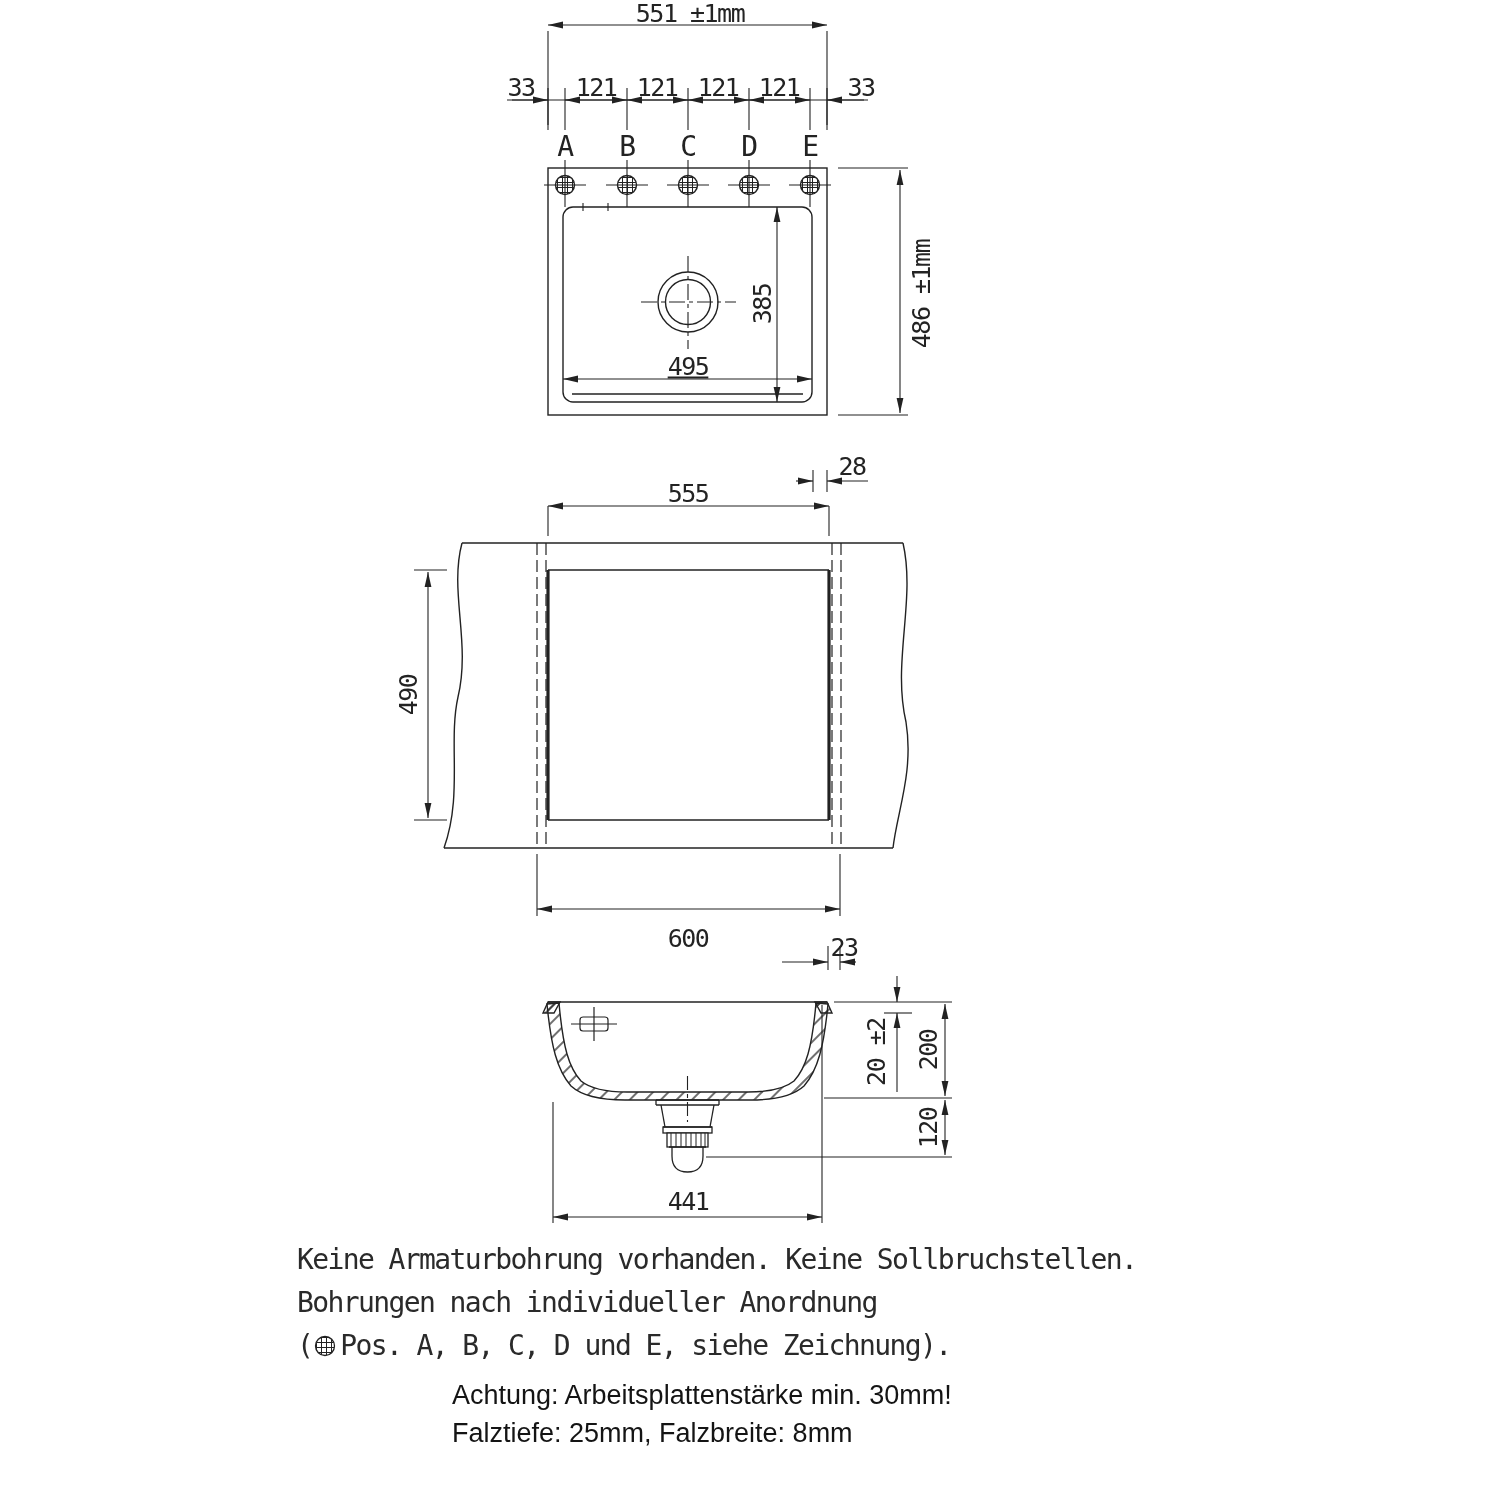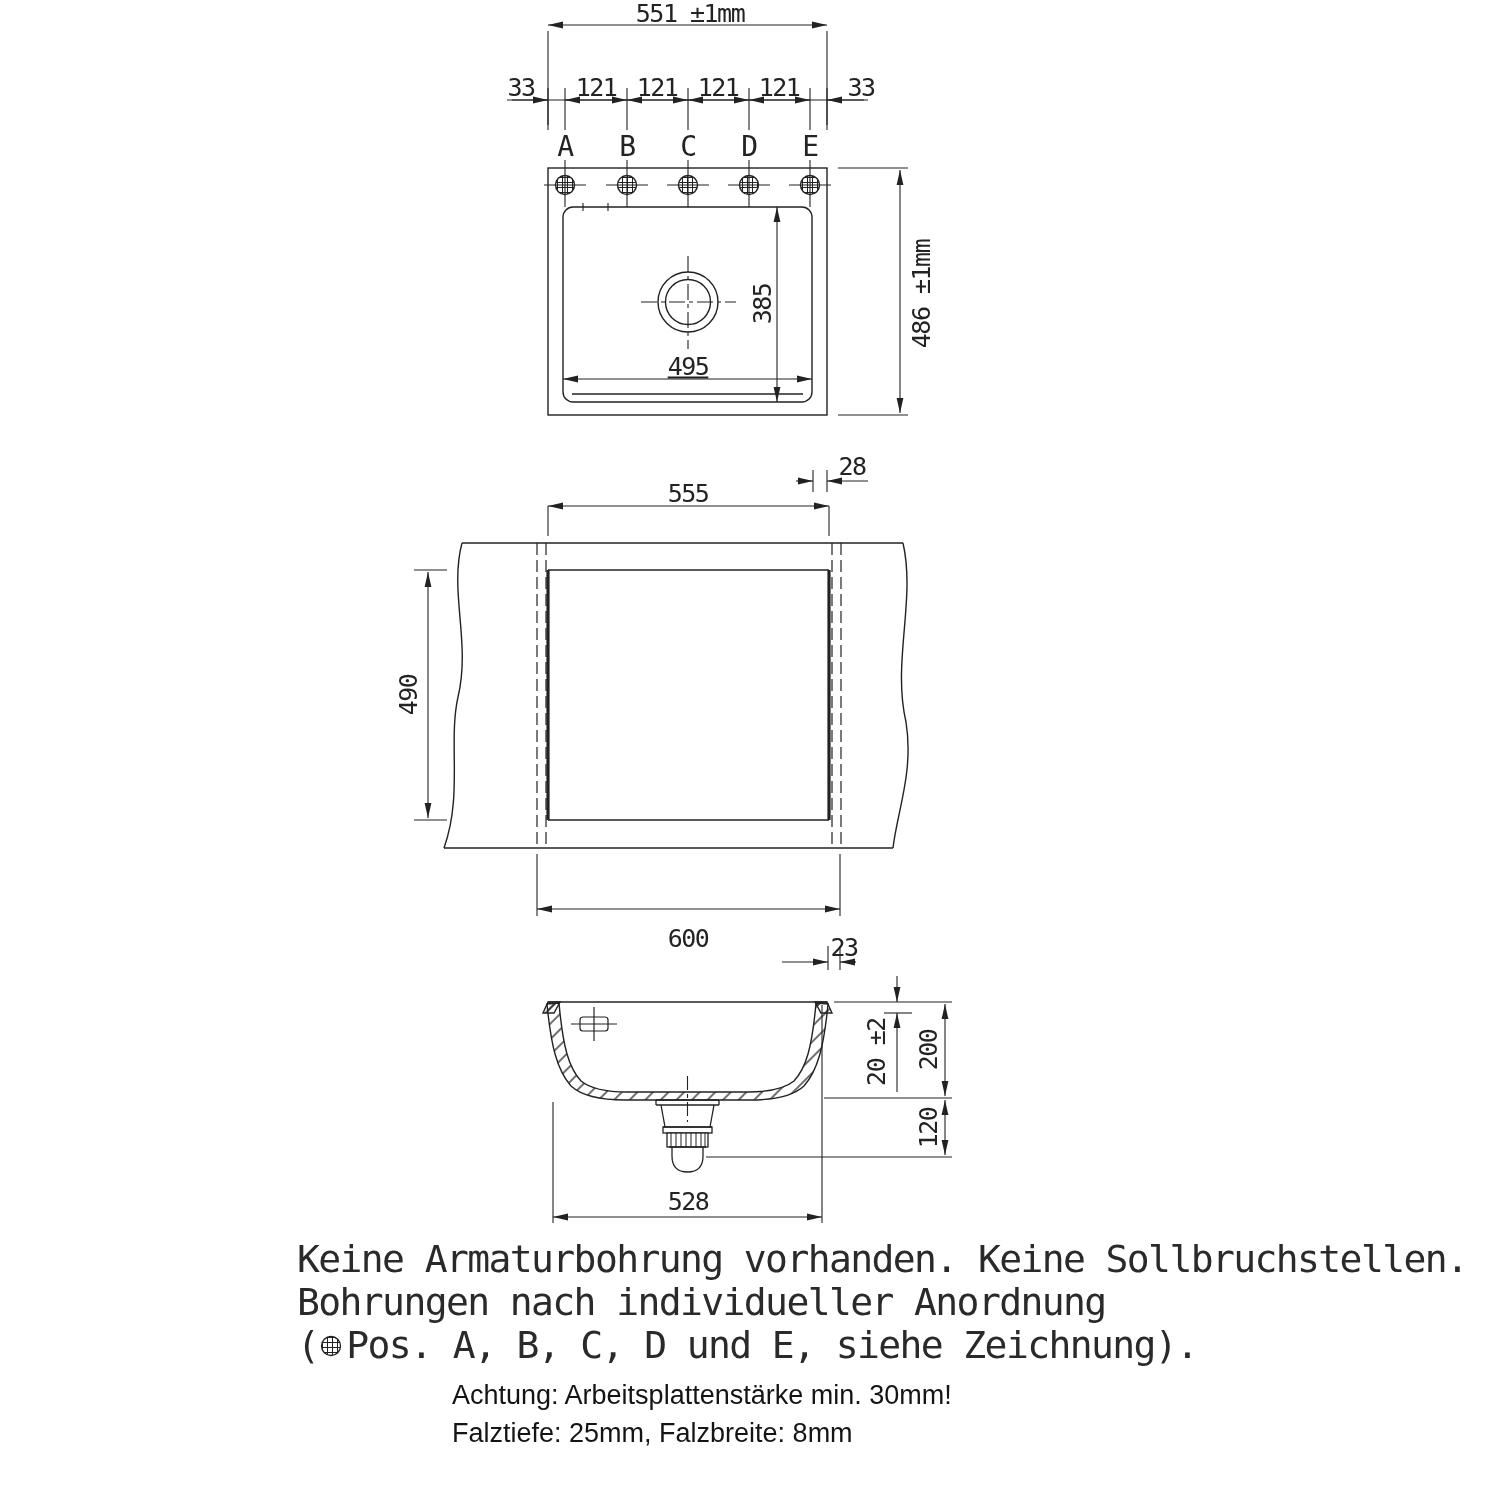--- a/index.html
+++ b/index.html
@@ -10,21 +10,21 @@
   svg.linework { position:absolute; left:0; top:0; }
   .dim {
     position:absolute; font-family:"DejaVu Sans Mono", monospace;
     font-size:25px; letter-spacing:-1.5px; color:#232323;
     transform:translate(-50%,-50%); white-space:nowrap; line-height:1;
   }
   .dim.rot { transform:translate(-50%,-50%) rotate(-90deg); }
   .letter { font-size:28px; }
   .note {
     position:absolute; font-family:"DejaVu Sans Mono", monospace;
-    font-size:38px; letter-spacing:-1.6px; color:#2a2a2a;
+    font-size:28px; letter-spacing:-1.6px; color:#2a2a2a;
     line-height:43px; white-space:nowrap;
   }
   .note-row { display:flex; align-items:center; }
   .note-row .ic { margin:0 4px 0 2px; }
   .warn {
     position:absolute; font-family:"Liberation Sans", sans-serif;
     font-size:27px; color:#141414; line-height:38px; white-space:nowrap;
   }
 </style>
 </head>
@@ -235,21 +235,21 @@
   <div class="dim" style="left:852px; top:466px;">28</div>
 
   <div class="dim" style="left:688px; top:493px;">555</div>
   <div class="dim rot" style="left:408px; top:695px;">490</div>
   <div class="dim" style="left:688px; top:894px;margin-top:44px;">600</div>
   <div class="dim" style="left:803px; top:947px;margin-left:41px;">23</div>
 
   <div class="dim rot" style="left:876px; top:1052px;">20 ±2</div>
   <div class="dim rot" style="left:928px; top:1050px;">200</div>
   <div class="dim rot" style="left:928px; top:1128px;">120</div>
-  <div class="dim" style="left:688px; top:1201px;">528</div>
+  <div class="dim" style="left:688px; top:1201px;">441</div>
 
   <div class="note" style="left:297px; top:1238px;">
     <div>Keine Armaturbohrung vorhanden. Keine Sollbruchstellen.</div>
     <div>Bohrungen nach individueller Anordnung</div>
     <div class="note-row">
       <span>(</span>
       <svg class="ic" width="22" height="22" viewBox="0 0 22 22">
         <circle cx="11" cy="11" r="9.5" fill="url(#mesh)" stroke="#222" stroke-width="1.3"></circle>
       </svg>
       <span>Pos. A, B, C, D und E, siehe Zeichnung).</span>

